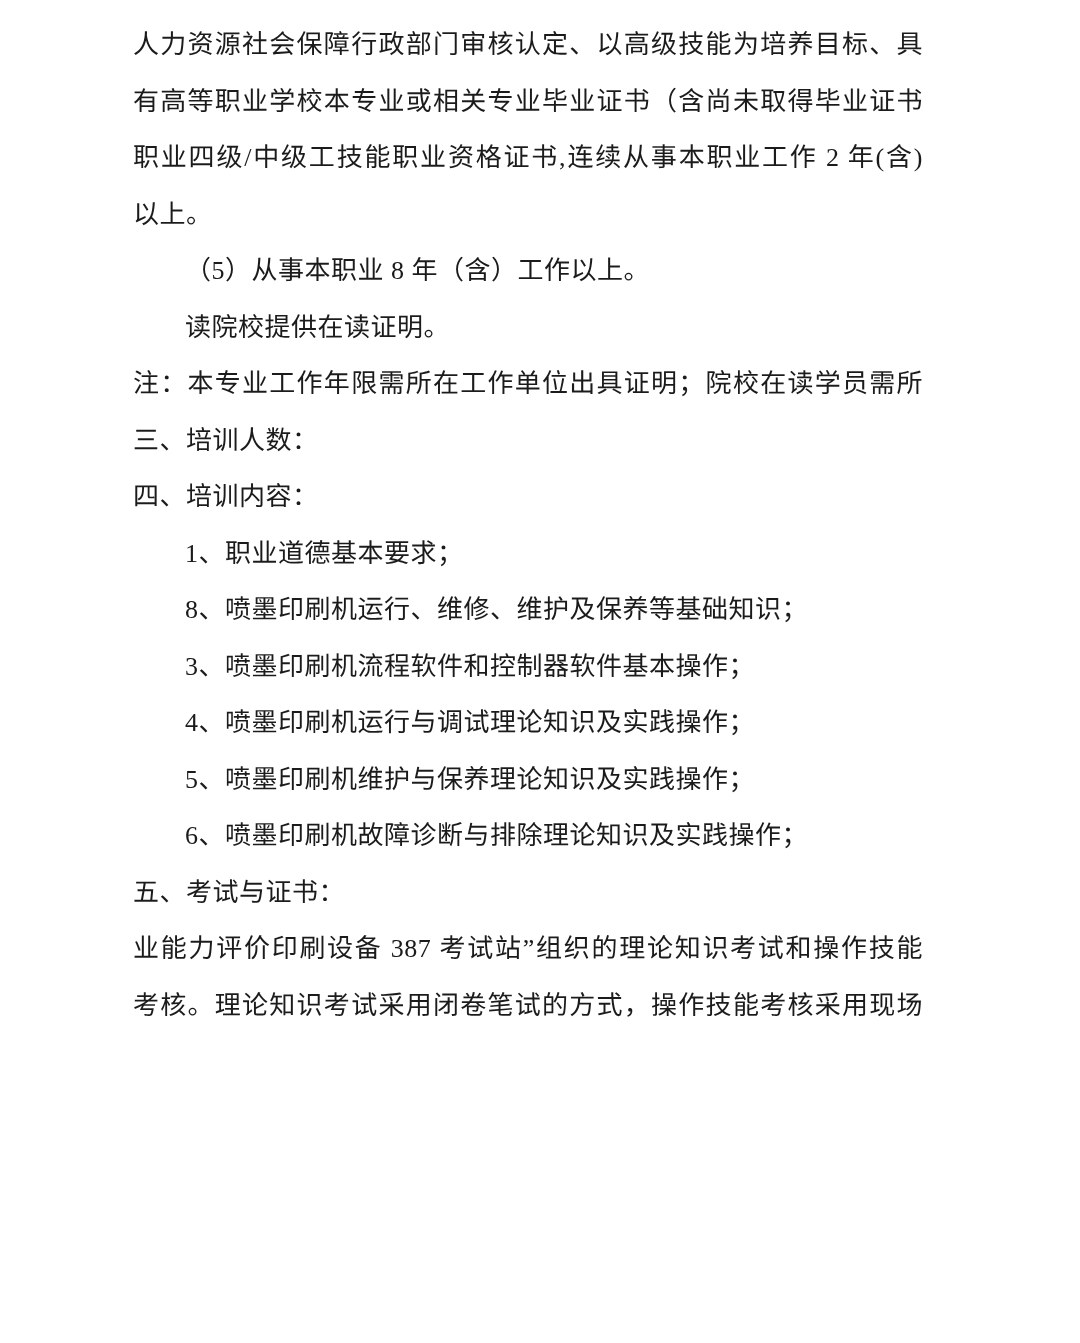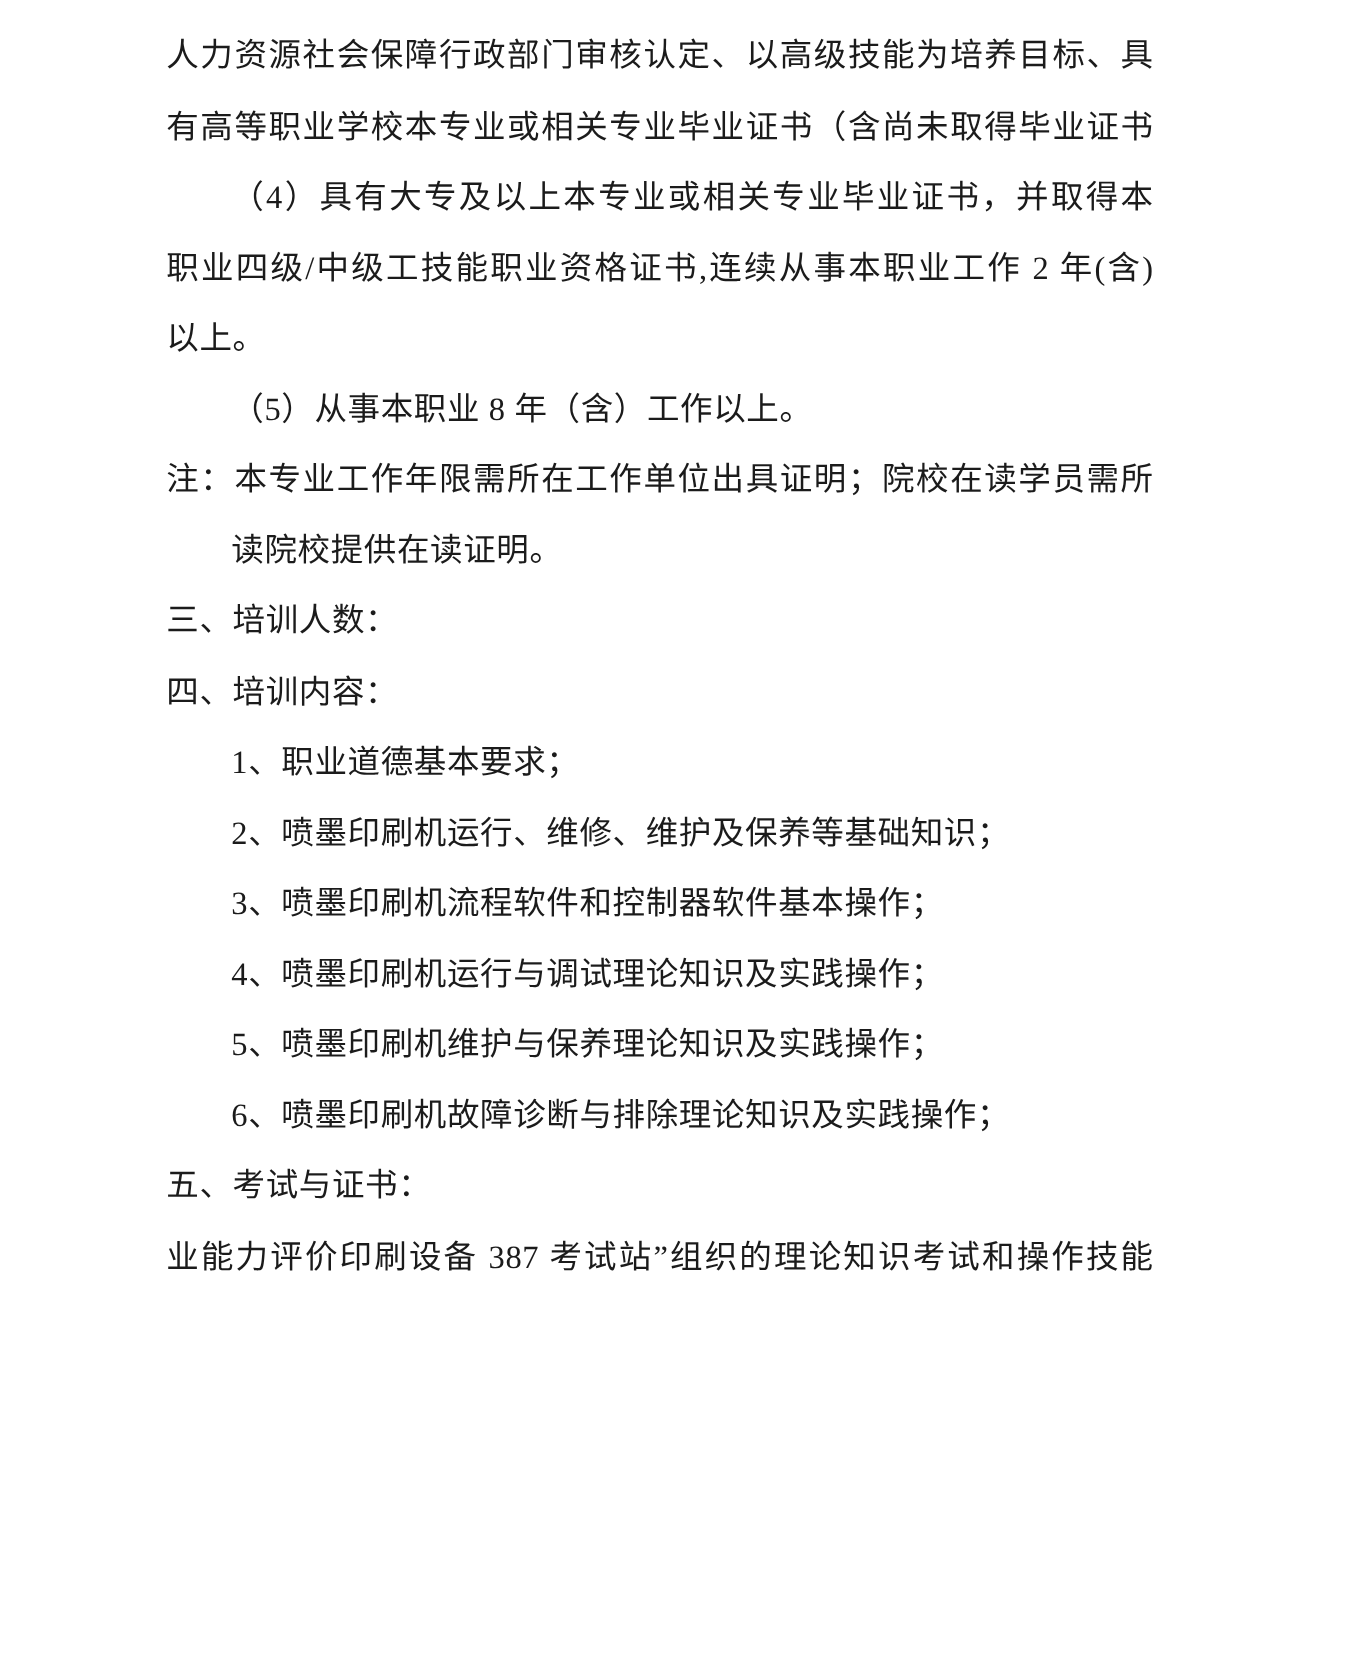--- a/index.html
+++ b/index.html
@@ -47,39 +47,39 @@
 </style>
 </head>
 <body>
 
 <div class="page">
   <div class="content">
 
     <div class="line">人力资源社会保障行政部门审核认定、以高级技能为培养目标、具</div>
     <div class="line">有高等职业学校本专业或相关专业毕业证书（含尚未取得毕业证书</div>
 
-    <div class="line ind">（4）具有大专及以上本专业或相关专业毕业证书，并取得本</div>
     <div class="line">职业四级/中级工技能职业资格证书,连续从事本职业工作 2 年(含)</div>
     <div class="line end">以上。</div>
 
     <div class="line ind end">（5）从事本职业 8 年（含）工作以上。</div>
 
+    <div class="line ind end">读院校提供在读证明。</div>
     <div class="line">注：本专业工作年限需所在工作单位出具证明；院校在读学员需所</div>
-    <div class="line ind end">读院校提供在读证明。</div>
 
     <div class="line heading">三、培训人数：</div>
 
 
     <div class="line heading">四、培训内容：</div>
 
     <div class="line ind end">1、职业道德基本要求；</div>
-    <div class="line ind end">2、喷墨印刷机运行、维修、维护及保养等基础知识；</div>
+    <div class="line ind end">8、喷墨印刷机运行、维修、维护及保养等基础知识；</div>
     <div class="line ind end">3、喷墨印刷机流程软件和控制器软件基本操作；</div>
     <div class="line ind end">4、喷墨印刷机运行与调试理论知识及实践操作；</div>
     <div class="line ind end">5、喷墨印刷机维护与保养理论知识及实践操作；</div>
     <div class="line ind end">6、喷墨印刷机故障诊断与排除理论知识及实践操作；</div>
 
     <div class="line heading">五、考试与证书：</div>
 
     <div class="line">业能力评价印刷设备 387 考试站”组织的理论知识考试和操作技能</div>
+    <div class="line">考核。理论知识考试采用闭卷笔试的方式，操作技能考核采用现场</div>
 
   </div>
 </div>
 
 </body></html>

